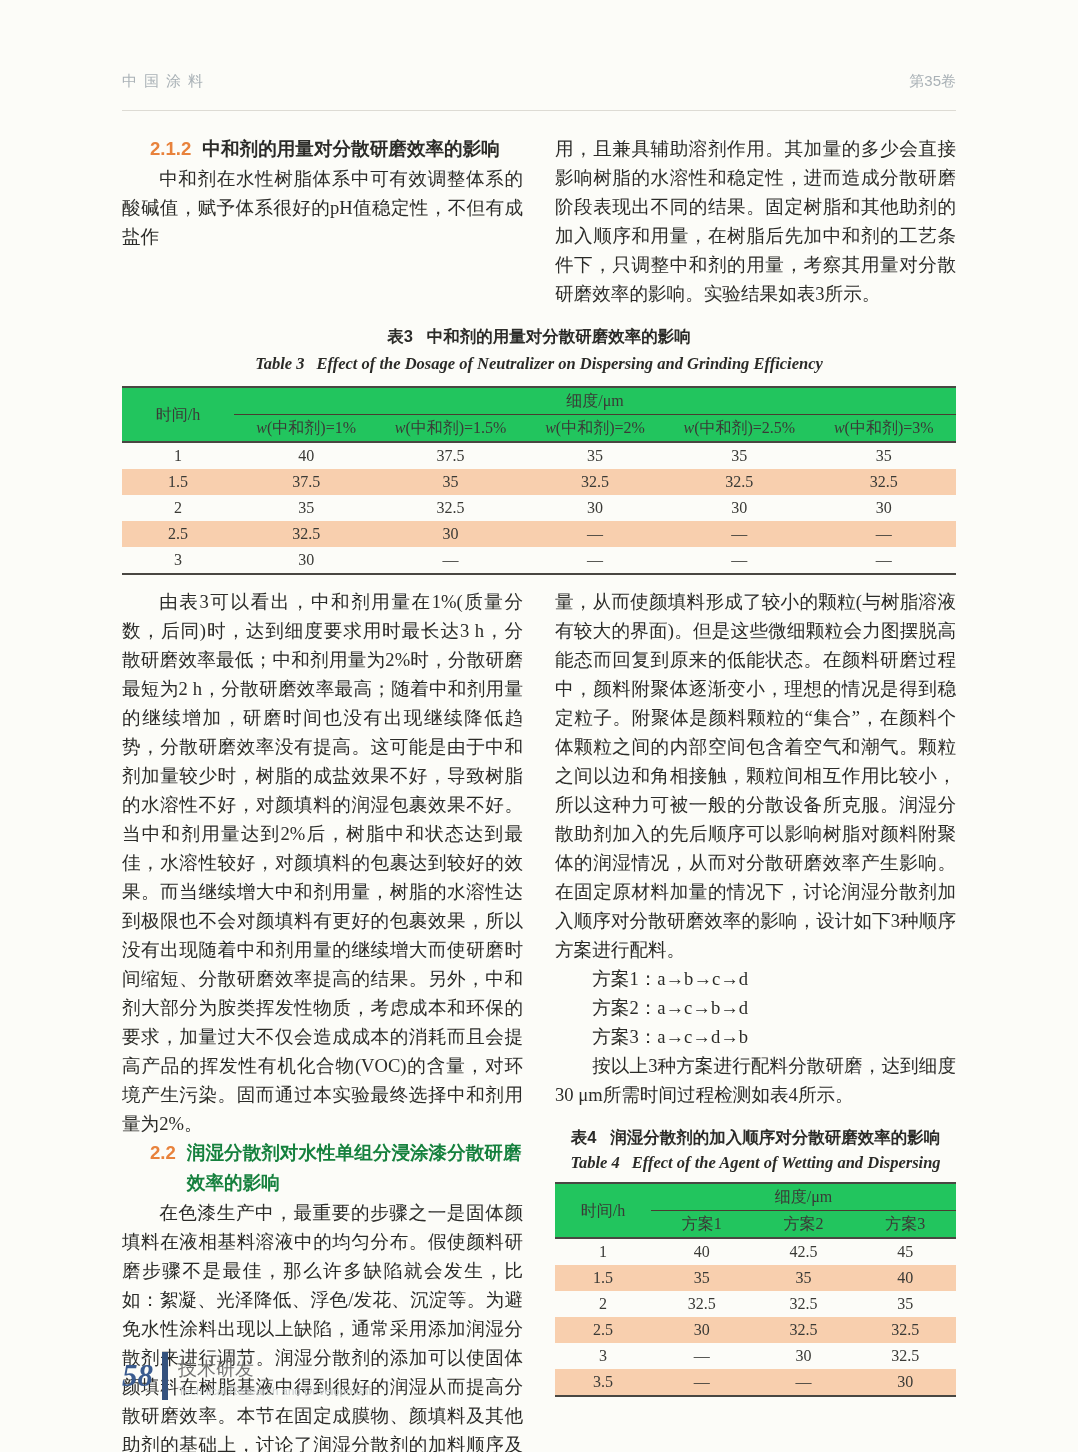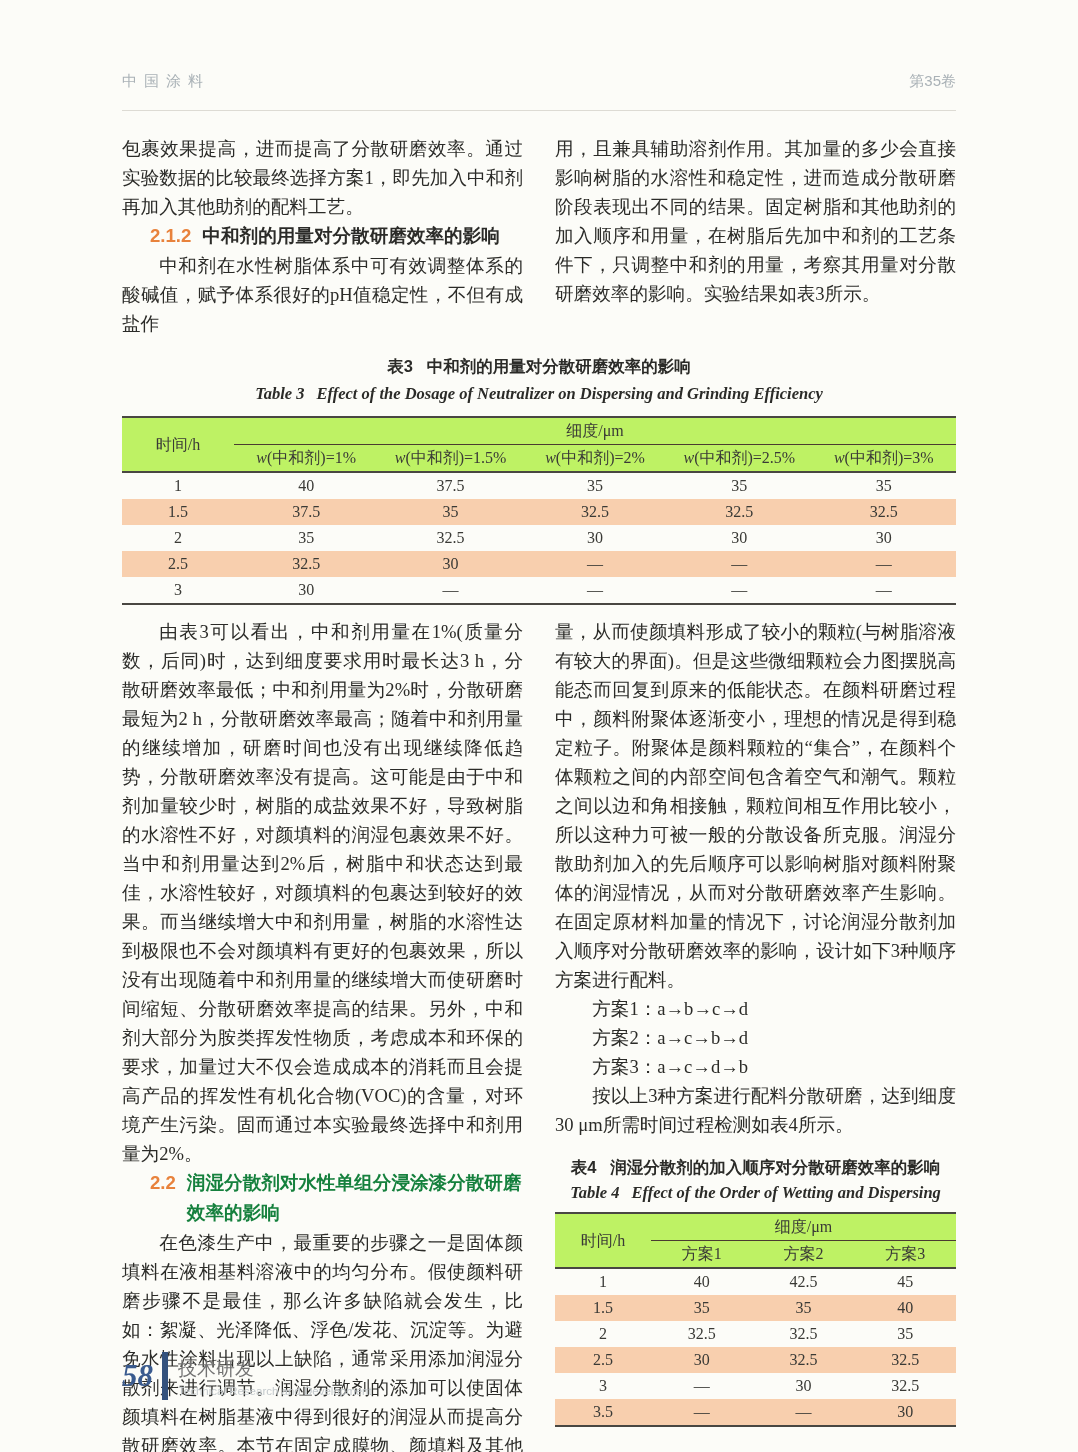--- a/index.html
+++ b/index.html
@@ -47,21 +47,21 @@
     font-weight:bold;font-size:16.5px;line-height:24px;margin:4px 0 10px;font-style:italic;
   }
   .cap-en .cap-label{margin-right:12px;}
   .cap-en.tight{margin:2px 0 8px;line-height:23px;}
   
   table{
     width:100%;border-collapse:collapse;table-layout:fixed;
     font-size:16px;
     border-top:2px solid #494742;border-bottom:2px solid #494742;
   }
-  thead{background:#bef264;padding-left:44px;}
+  thead{background:#22c55e;padding-left:44px;}
   thead tr:last-child{border-bottom:2px solid #494742;}
   th,td{
     text-align:center;font-weight:normal;
     padding:0 4px;height:26px;line-height:26px;
     color:#3a3a36;
   }
   th.span-th{border-bottom:1px solid #4a3c30;}
   tbody tr:nth-child(even){background:#f8cfae;}
   i{font-style:italic;}
   
@@ -79,21 +79,20 @@
 
 <div class="inner">
 
   <div class="pagehead">
     <span class="journal">中国涂料</span>
     <span>第35卷</span>
   </div>
 
   <div class="cols top">
     <div class="col">
-      <p>包裹效果提高，进而提高了分散研磨效率。通过实验数据的比较最终选择方案1，即先加入中和剂再加入其他助剂的配料工艺。</p>
       <div class="sec-heading">
         <span class="sec-num">2.1.2</span>
         <span class="sec-title">中和剂的用量对分散研磨效率的影响</span>
       </div>
       <p class="indent">中和剂在水性树脂体系中可有效调整体系的酸碱值，赋予体系很好的pH值稳定性，不但有成盐作</p>
     </div>
     <div class="col">
       <p>用，且兼具辅助溶剂作用。其加量的多少会直接影响树脂的水溶性和稳定性，进而造成分散研磨阶段表现出不同的结果。固定树脂和其他助剂的加入顺序和用量，在树脂后先加中和剂的工艺条件下，只调整中和剂的用量，考察其用量对分散研磨效率的影响。实验结果如表3所示。</p>
     </div>
   </div>
@@ -189,21 +188,21 @@
       <div class="scheme">方案2：a→c→b→d</div>
       <div class="scheme">方案3：a→c→d→b</div>
       <p class="indent">按以上3种方案进行配料分散研磨，达到细度30 μm所需时间过程检测如表4所示。</p>
 
       <div>
         <div class="cap-zh">
           <span class="cap-label">表4</span><span>润湿分散剂的加入顺序对分散研磨效率的影响</span>
         </div>
         <div class="cap-en tight">
           <div>
-            <span class="cap-label">Table 4</span><span>Effect of the Order of Wetting and Dispersing</span>
+            <span class="cap-label">Table 4</span><span>Effect of the Agent of Wetting and Dispersing</span>
           </div>
         </div>
         <table>
           <colgroup>
               <col style="width:96px">
               <col>
               <col>
               <col>
             </colgroup>
           <thead>

